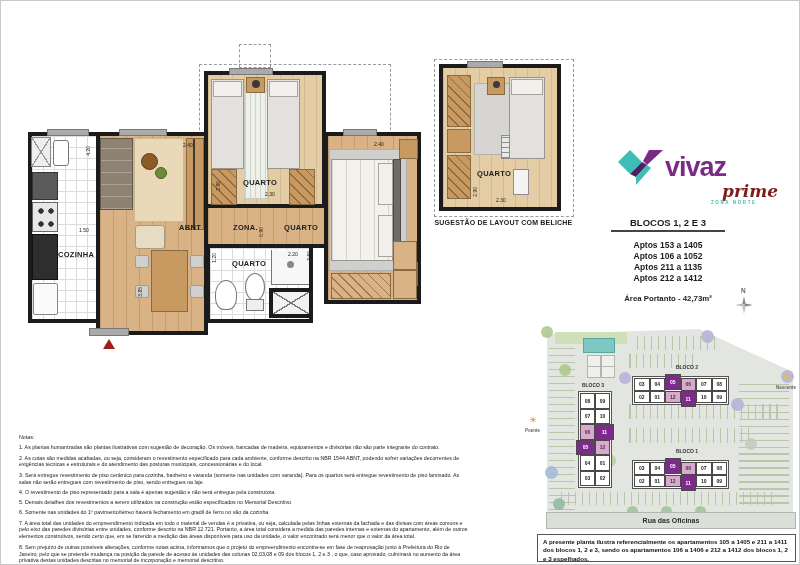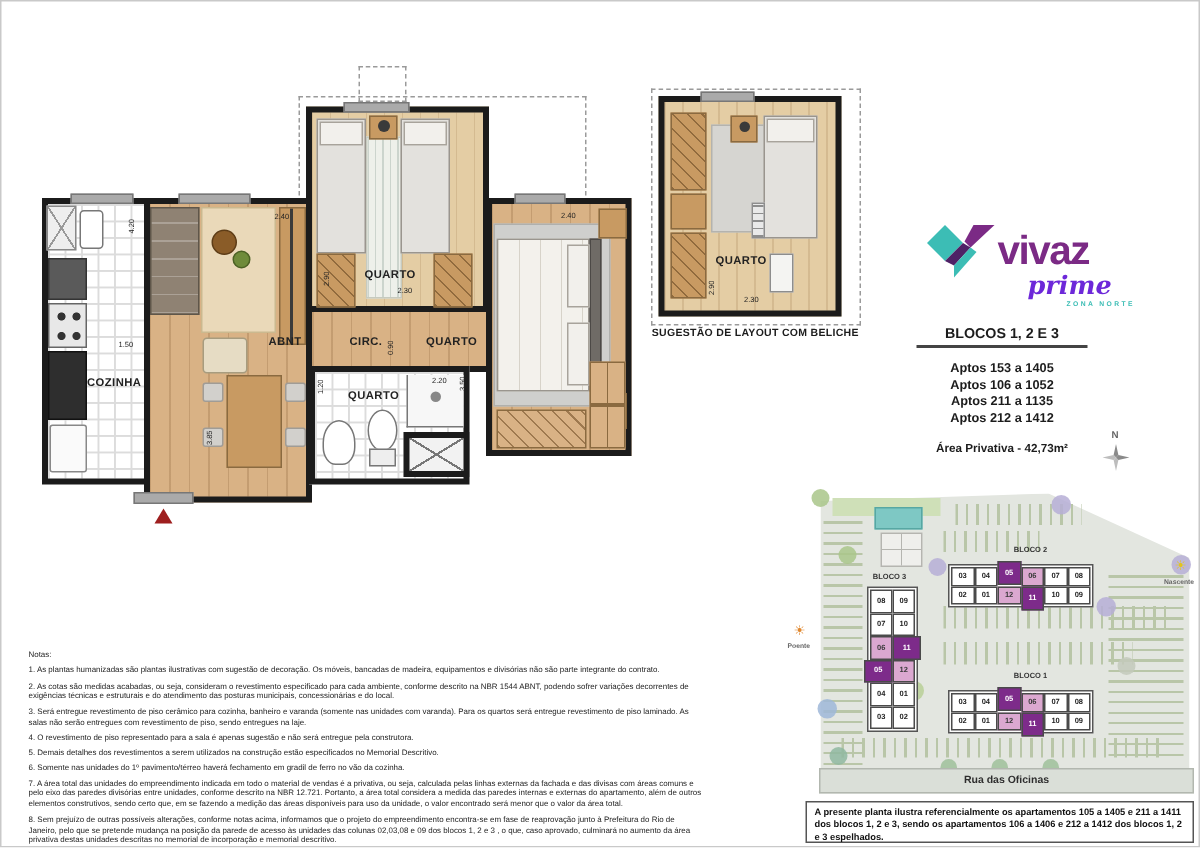--- a/index.html
+++ b/index.html
@@ -21,21 +21,21 @@
   .woodf{background:#c89a62;border:1px solid #8a6a40;}
   .grayf{background:#d2d0cc;border:1px solid #a09c96;}
   .win{position:absolute;background:#aaa;border:1px solid #777;box-sizing:border-box;}
   .diag{background-color:#d9b285;background-image:repeating-linear-gradient(45deg,rgba(110,75,35,.55) 0 1px,transparent 1px 7px);}
   .xbox{position:absolute;background-color:#f2f2f2;border:4px solid #1b1b1b;box-sizing:border-box;
     background-image:linear-gradient(to top right,transparent calc(50% - .7px),#777 calc(50% - .7px) calc(50% + .7px),transparent calc(50% + .7px)),
                      linear-gradient(to bottom right,transparent calc(50% - .7px),#777 calc(50% - .7px) calc(50% + .7px),transparent calc(50% + .7px));}
   .entry-arrow{position:absolute;width:0;height:0;border-left:6px solid transparent;border-right:6px solid transparent;border-bottom:10px solid #9e1f1f;}
   
   .vivaz{font-weight:bold;color:#7b2a85;font-size:27px;letter-spacing:-1px;}
-  .prime{font-family:"DejaVu Serif",serif;font-style:italic;font-weight:bold;color:#6d28d9;font-size:17px;}
+  .prime{font-family:"DejaVu Serif",serif;font-style:italic;font-weight:bold;color:#7f1d1d;font-size:17px;margin-left:37px;}
   .tagline{font-size:4.5px;font-weight:bold;color:#3cbdb5;letter-spacing:1.6px;}
   .blocos-title{font-size:9.5px;font-weight:bold;color:#1c1c1c;}
   .aptos{font-size:8.5px;font-weight:bold;color:#1c1c1c;line-height:11px;}
   .area{font-size:7.8px;font-weight:bold;color:#1c1c1c;}
   
   #siteplan{position:absolute;left:540px;top:325px;width:258px;height:205px;}
   .site-bg{position:absolute;left:0;top:0;width:100%;height:100%;background:#e3e6e0;
            clip-path:polygon(6px 8px,158px 3px,252px 46px,252px 186px,6px 186px);}
   .park{position:absolute;background-image:repeating-linear-gradient(90deg,#b9c6a8 0 1.5px,transparent 1.5px 7px);}
   .parkv{position:absolute;background-image:repeating-linear-gradient(0deg,#b9c6a8 0 1.5px,transparent 1.5px 7px);}
@@ -125,21 +125,21 @@
 
     <div class="furn" style="left:214px;top:279px;width:22px;height:30px;background:#fff;border:1px solid #777;border-radius:50% 50% 40% 40%;"></div>
     <div class="furn" style="left:244px;top:272px;width:20px;height:28px;background:#fff;border:1px solid #777;border-radius:50%;"></div>
     <div class="furn" style="left:245px;top:298px;width:18px;height:12px;background:#eee;border:1px solid #777;"></div>
     <div class="furn" style="left:270px;top:249px;width:38px;height:35px;background:#f7f7f7;border-left:1px solid #777;border-bottom:1px solid #777;"></div>
     <div class="furn" style="left:286px;top:260px;width:7px;height:7px;background:#888;border-radius:50%;"></div>
     <div class="xbox" style="left:268px;top:287px;width:44px;height:30px;"></div>
 
     <div class="rlabel" style="left:57px;top:249px;">COZINHA</div>
     <div class="rlabel" style="left:178px;top:222px;">ABNT</div>
-    <div class="rlabel" style="left:232px;top:222px;">CIRC.</div>
+    <div class="rlabel" style="left:232px;top:222px;">ZONA.</div>
     <div class="rlabel" style="left:283px;top:222px;">QUARTO</div>
     <div class="rlabel" style="left:242px;top:177px;">QUARTO</div>
     <div class="rlabel" style="left:231px;top:258px;">QUARTO</div>
 
     <div class="vdim" style="left:84px;top:145px;">4.20</div>
     <div class="dim" style="left:78px;top:226px;">1.50</div>
     <div class="dim" style="left:182px;top:141px;">2.40</div>
     <div class="vdim" style="left:136px;top:286px;">3.85</div>
     <div class="vdim" style="left:214px;top:180px;">2.90</div>
     <div class="dim" style="left:264px;top:190px;">2.30</div>
@@ -182,21 +182,21 @@
     <div class="abs tagline" style="left:710px;top:199px;">ZONA NORTE</div>
   </div>
 
   <div>
     <div class="abs blocos-title" style="left:612px;top:216px;width:110px;text-align:center;">BLOCOS 1, 2 E 3</div>
     <div class="abs" style="left:610px;top:229px;width:114px;height:2px;background:#444;"></div>
     <div class="abs aptos" style="left:612px;top:239px;width:110px;text-align:center;">Aptos 153 a 1405</div>
     <div class="abs aptos" style="left:612px;top:250px;width:110px;text-align:center;">Aptos 106 a 1052</div>
     <div class="abs aptos" style="left:612px;top:261px;width:110px;text-align:center;">Aptos 211 a 1135</div>
     <div class="abs aptos" style="left:612px;top:272px;width:110px;text-align:center;">Aptos 212 a 1412</div>
-    <div class="abs area" style="left:604px;top:293px;width:126px;text-align:center;">Área Privativa - 42,73m²</div>
+    <div class="abs area" style="left:604px;top:293px;width:126px;text-align:center;">Área Portanto - 42,73m²</div>
   </div>
 
   <div>
     <div class="compass-n" style="left:740px;top:286px;">N</div>
     <svg class="abs" style="left:734px;top:295px;" width="18" height="18" viewBox="0 0 18 18">
       <polygon points="9,0 10.6,7.4 9,9 7.4,7.4" fill="#8a8a8a"></polygon>
       <polygon points="9,18 10.6,10.6 9,9 7.4,10.6" fill="#bdbdbd"></polygon>
       <polygon points="0,9 7.4,7.4 9,9 7.4,10.6" fill="#bdbdbd"></polygon>
       <polygon points="18,9 10.6,7.4 9,9 10.6,10.6" fill="#8a8a8a"></polygon>
     </svg>

